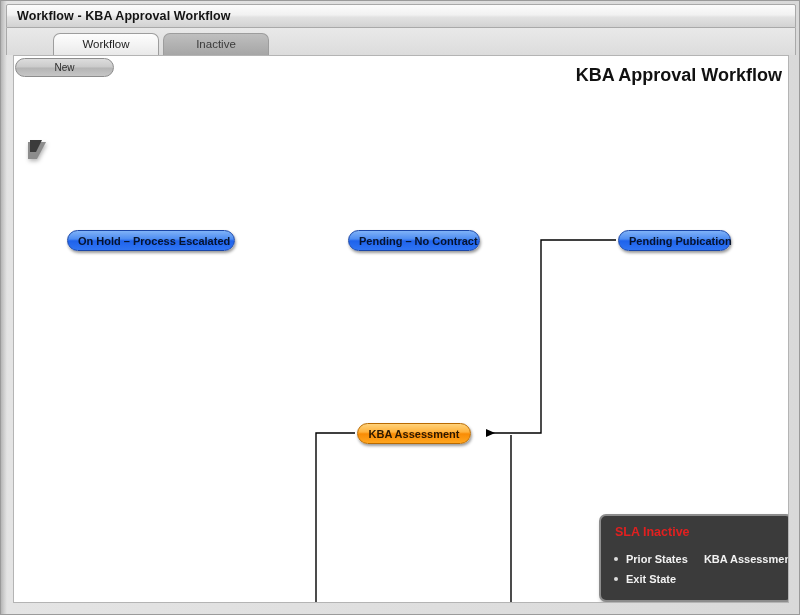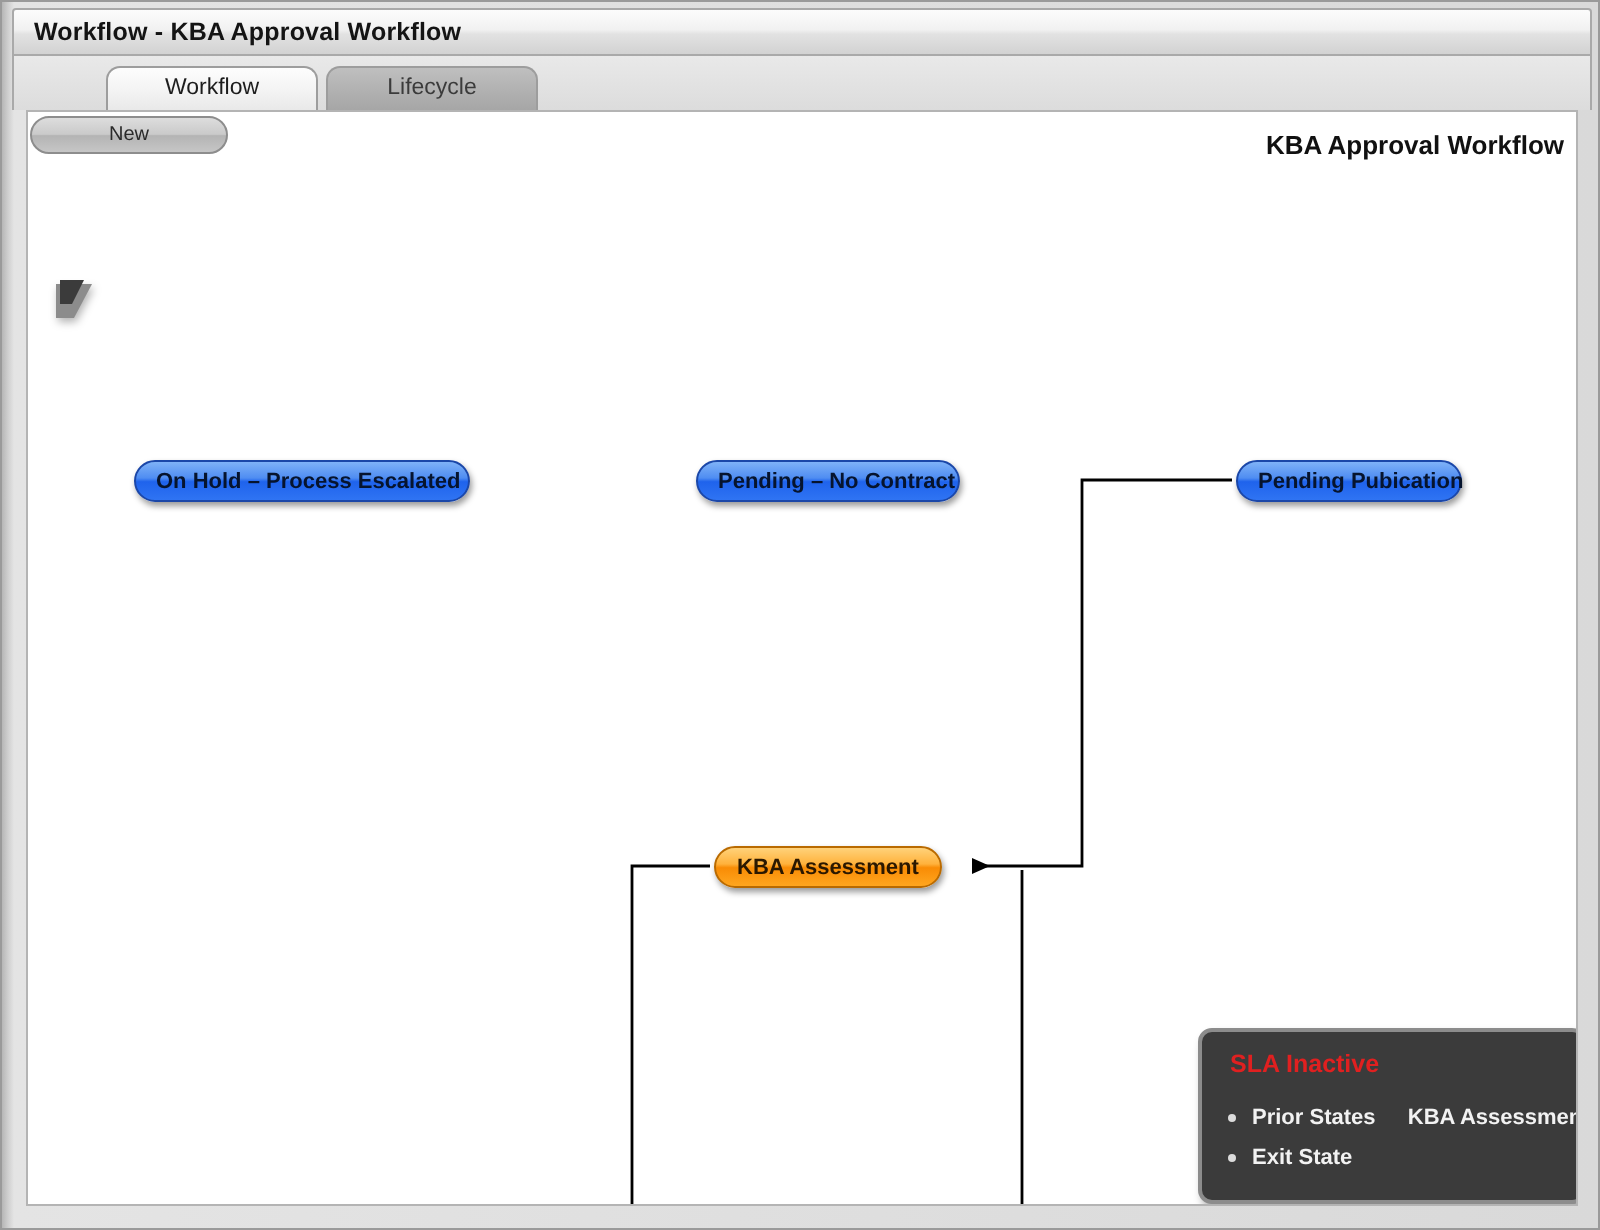--- a/index.html
+++ b/index.html
@@ -118,21 +118,21 @@
     background: linear-gradient(to bottom, #dddddd 0%, #cacaca 48%, #b4b4b4 52%, #c6c6c6 100%);
     font-size: 10px;
     color: #2a2a2a;
     text-align: center;
     line-height: 17px;
     cursor: pointer;
   }
   .pane-title {
     position: absolute;
     right: 6px; top: 9px;
-    font-size: 13px;
+    font-size: 18px;
     font-weight: bold;
     color: #111111;
     white-space: nowrap;
   }
 
   
   .diagram {
     position: absolute;
     left: 0; top: 34px;
     width: 774px;
@@ -246,21 +246,21 @@
 <body>
 
 <div class="window">
 
   <div class="titlebar">
     <div class="titlebar-text">Workflow - KBA Approval Workflow</div>
   </div>
 
   <div class="tabstrip">
     <div class="tab active">Workflow</div>
-    <div class="tab inactive">Lifecycle</div>
+    <div class="tab inactive">Inactive</div>
   </div>
 
   <div class="content">
 
     <div class="toolbar-row">
       <div class="btn-new">New</div>
       <div class="pane-title">KBA Approval Workflow</div>
     </div>
 
     <div class="diagram">

